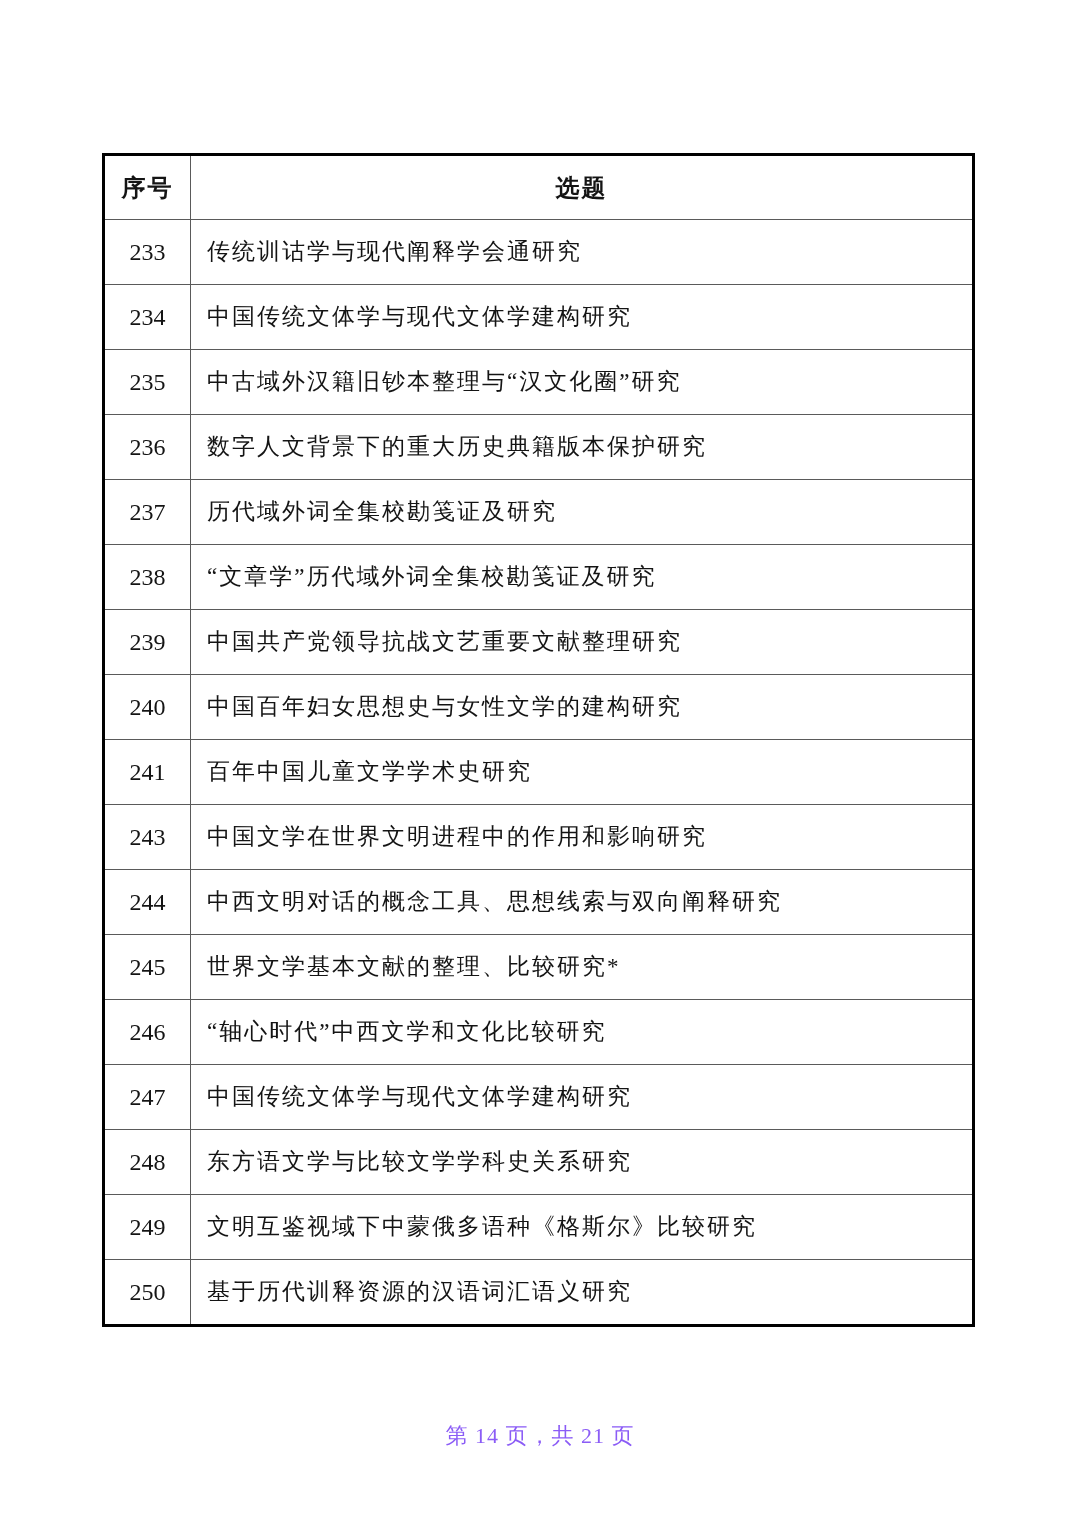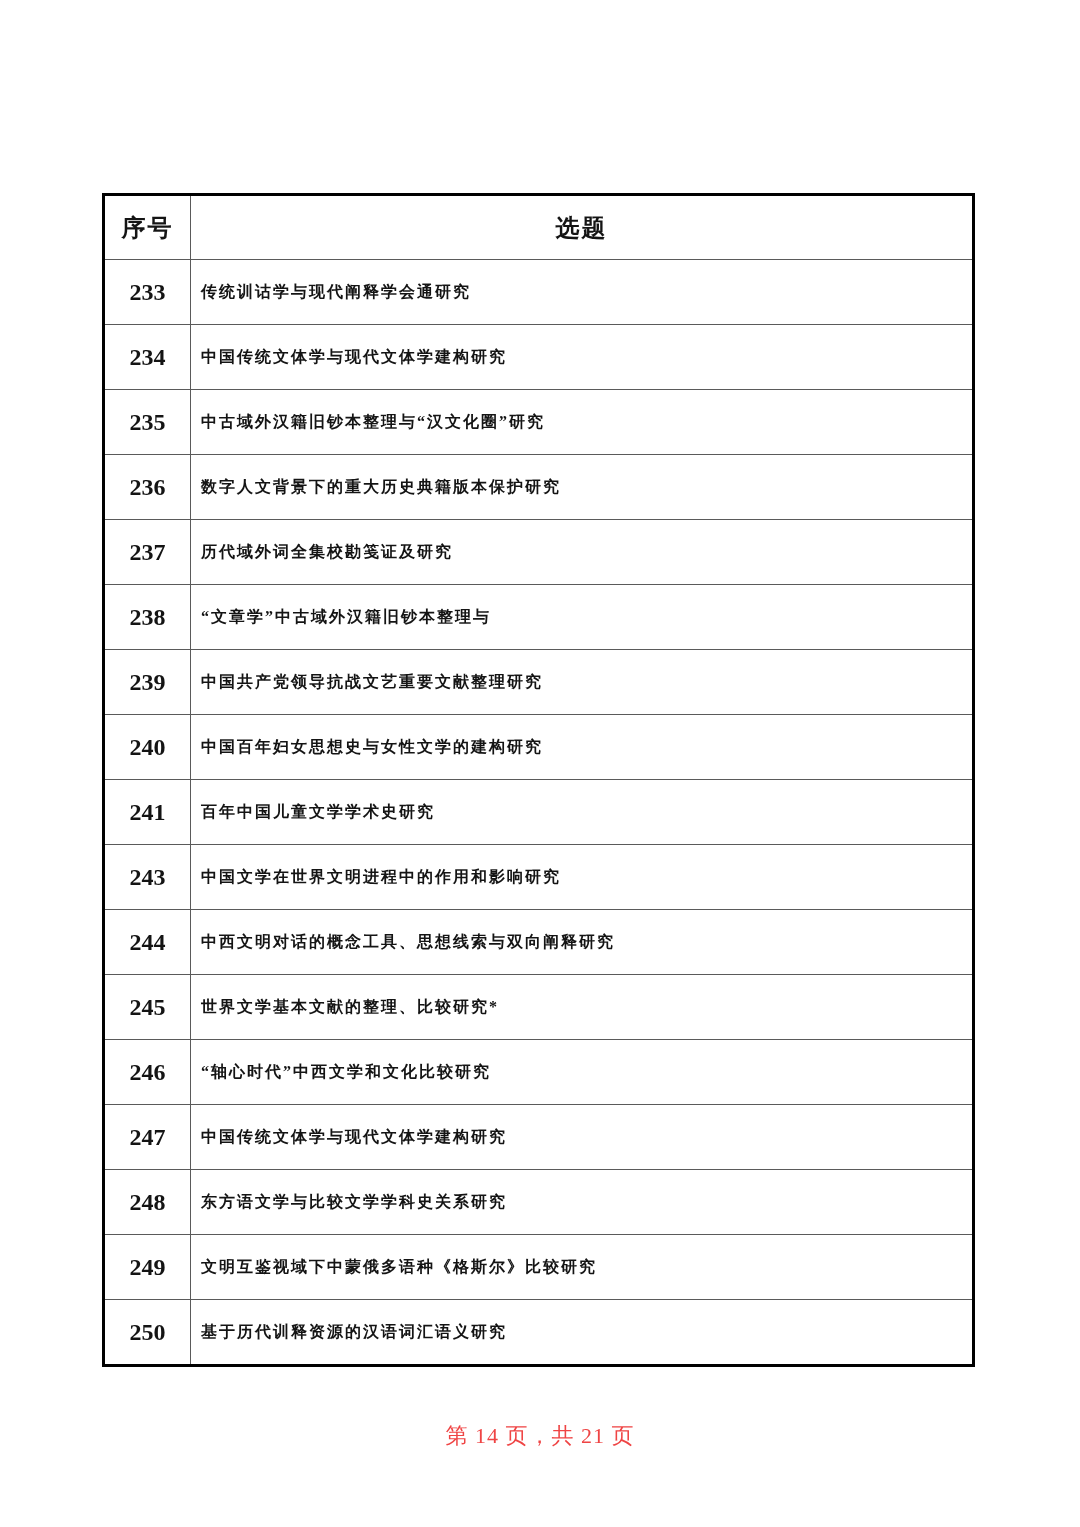--- a/index.html
+++ b/index.html
@@ -26,21 +26,20 @@
   }
   table.topic-table th,
   table.topic-table td {
     border: 1px solid #5a5a5a;
     vertical-align: middle;
     background: #ffffff;
   }
   
   table.topic-table {
     border: 3px solid #7f1d1d;
-    margin-top: 40px;
   }
   table.topic-table thead th {
     border-top: 3px solid #000000;
   }
   table.topic-table thead th:first-child,
   table.topic-table tbody td:first-child {
     border-left: 3px solid #000000;
   }
   table.topic-table thead th:last-child,
   table.topic-table tbody td:last-child {
@@ -52,43 +51,42 @@
   .col-index { width: 83px; }
   thead th {
     height: 61px;
     font-size: 24px;
     font-weight: bold;
     text-align: center;
     letter-spacing: 2px;
   }
   tbody td {
     height: 62px;
-    font-weight: bold;
   }
   td.cell-index {
     text-align: center;
     font-size: 24px;
     font-family: "Liberation Serif", "DejaVu Serif", serif;
   }
   td.cell-topic {
     text-align: left;
-    padding: 0 8px 0 10px;
-    font-size: 16px;
+    padding: 0 8px 0 16px;
+    font-size: 23px;
     letter-spacing: 2px;
     line-height: 1.25;
   }
   .page-footer {
     position: absolute;
     left: 0;
     top: 1421px;
     width: 1080px;
     text-align: center;
     font-size: 22px;
     letter-spacing: 1px;
-    color: #ef4444;
+    color: #8b5cf6;
   }
 </style>
 </head>
 <body>
 
 <div class="page">
 
   <table class="topic-table">
     <thead>
       <tr>
@@ -112,21 +110,21 @@
         <tr>
           <td class="cell-index">236</td>
           <td class="cell-topic">数字人文背景下的重大历史典籍版本保护研究</td>
         </tr>
         <tr>
           <td class="cell-index">237</td>
           <td class="cell-topic">历代域外词全集校勘笺证及研究</td>
         </tr>
         <tr>
           <td class="cell-index">238</td>
-          <td class="cell-topic">“文章学”中古域外汉籍旧钞本整理与</td>
+          <td class="cell-topic">“文章学”历代域外词全集校勘笺证及研究</td>
         </tr>
         <tr>
           <td class="cell-index">239</td>
           <td class="cell-topic">中国共产党领导抗战文艺重要文献整理研究</td>
         </tr>
         <tr>
           <td class="cell-index">240</td>
           <td class="cell-topic">中国百年妇女思想史与女性文学的建构研究</td>
         </tr>
         <tr>

